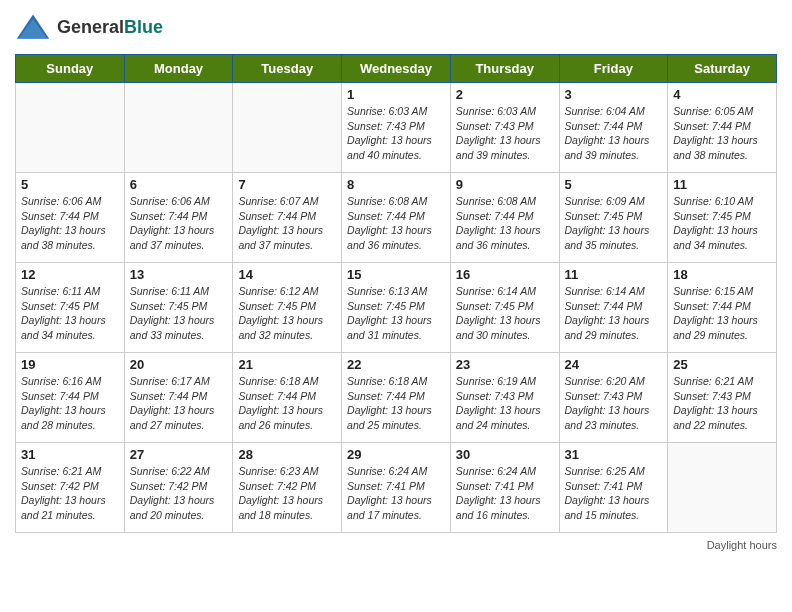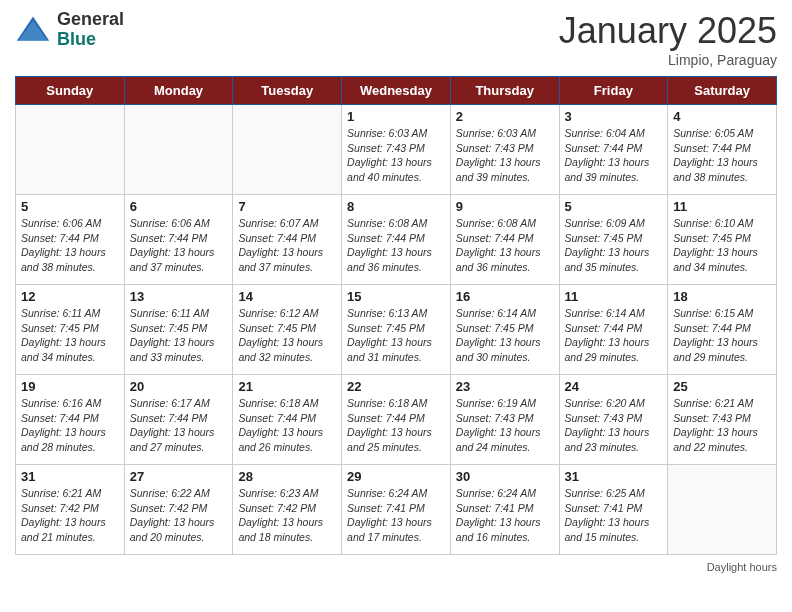--- a/index.html
+++ b/index.html
@@ -16,21 +16,21 @@
       align-items: flex-start;
       margin-bottom: 8px;
     }
     .logo {
       display: flex;
       align-items: center;
       gap: 6px;
     }
     .logo-text {
       display: flex;
-      flex-direction: column;
+      flex-direction: row;
       line-height: 1.1;
     }
     .logo-general {
       font-size: 18px;
       font-weight: bold;
       color: #333;
     }
     .logo-blue {
       font-size: 18px;
       font-weight: bold;
@@ -51,21 +51,21 @@
     .calendar-subtitle {
       font-size: 14px;
       color: #555;
     }
     table {
       width: 100%;
       border-collapse: collapse;
       table-layout: fixed;
     }
     .day-header {
-      background-color: #7f1d1d;
+      background-color: #4d7c0f;
       color: white;
       text-align: center;
       font-size: 13px;
       font-weight: bold;
       padding: 6px 2px;
       border: 1px solid #1a5a9a;
     }
     .calendar-cell {
       border: 1px solid #ccc;
       vertical-align: top;
@@ -105,24 +105,20 @@
   <div class="logo">
     <svg class="logo-icon" viewBox="0 0 40 40" xmlns="http://www.w3.org/2000/svg">
       <polygon points="20,5 38,32 2,32" fill="#2a6db5"></polygon>
       <polygon points="20,10 36,32 4,32" fill="#5a9fd4" opacity="0.5"></polygon>
     </svg>
     <div class="logo-text">
       <span class="logo-general">General</span>
       <span class="logo-blue">Blue</span>
     </div>
   </div>
-  <div class="title-area">
-    <div class="calendar-title">January 2025</div>
-    <div class="calendar-subtitle">Limpio, Paraguay</div>
-  </div>
 </div>
 
 <table>
   <thead>
     <tr>
     <th class="day-header">Sunday</th>
         <th class="day-header">Monday</th>
         <th class="day-header">Tuesday</th>
         <th class="day-header">Wednesday</th>
         <th class="day-header">Thursday</th>

